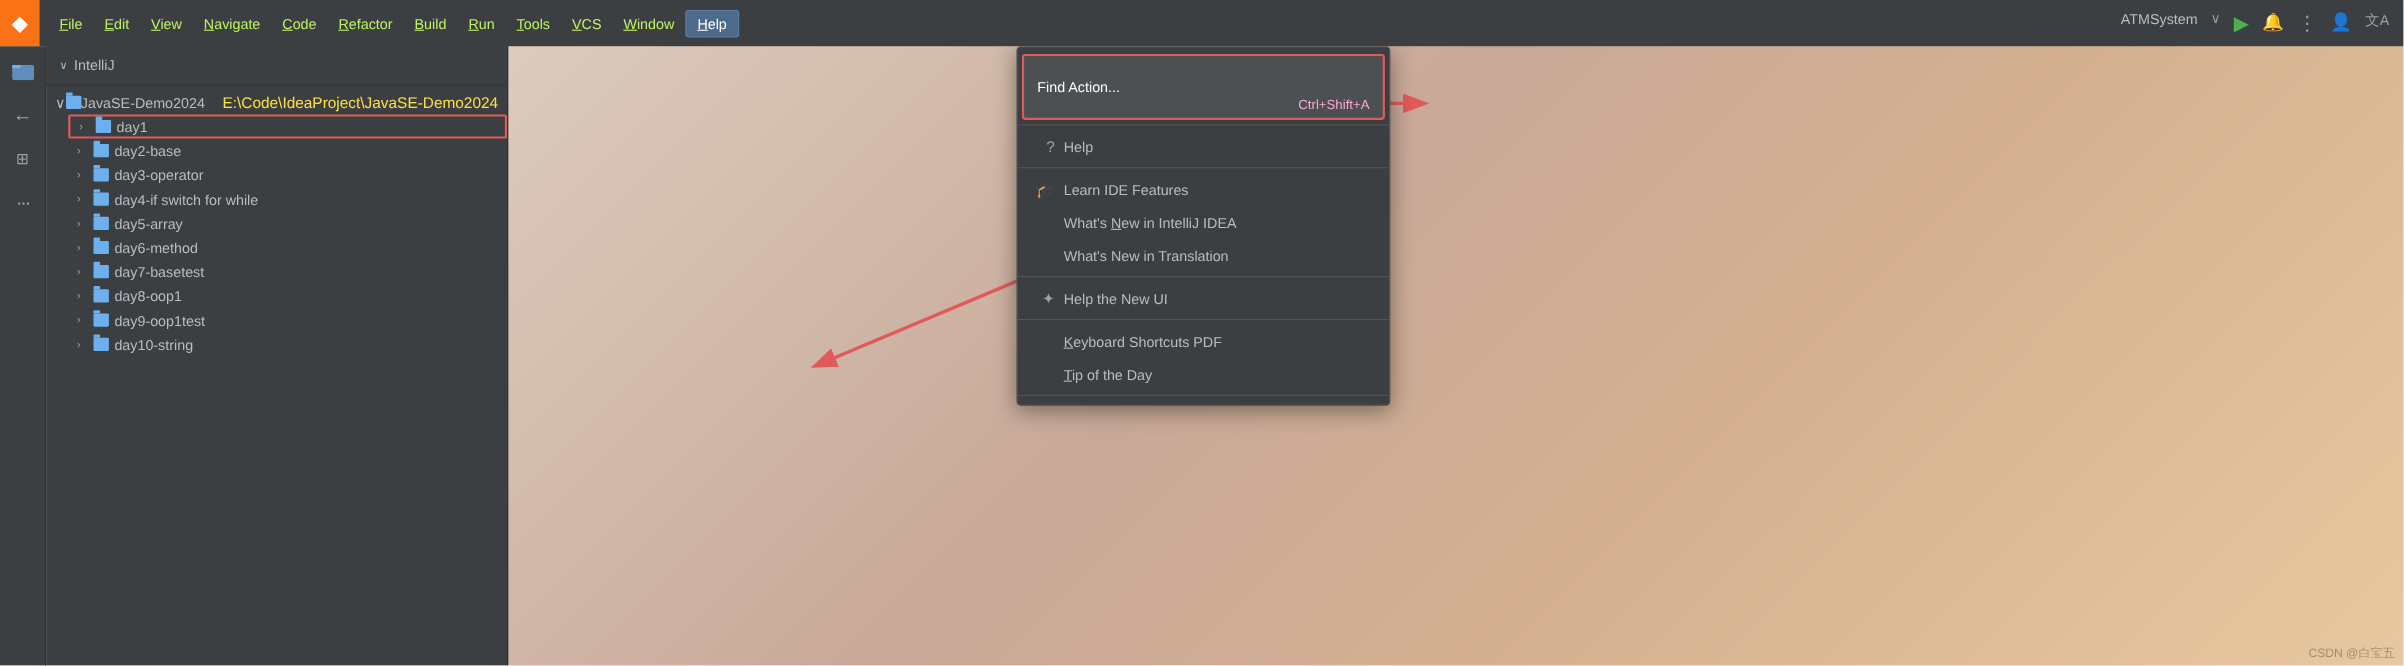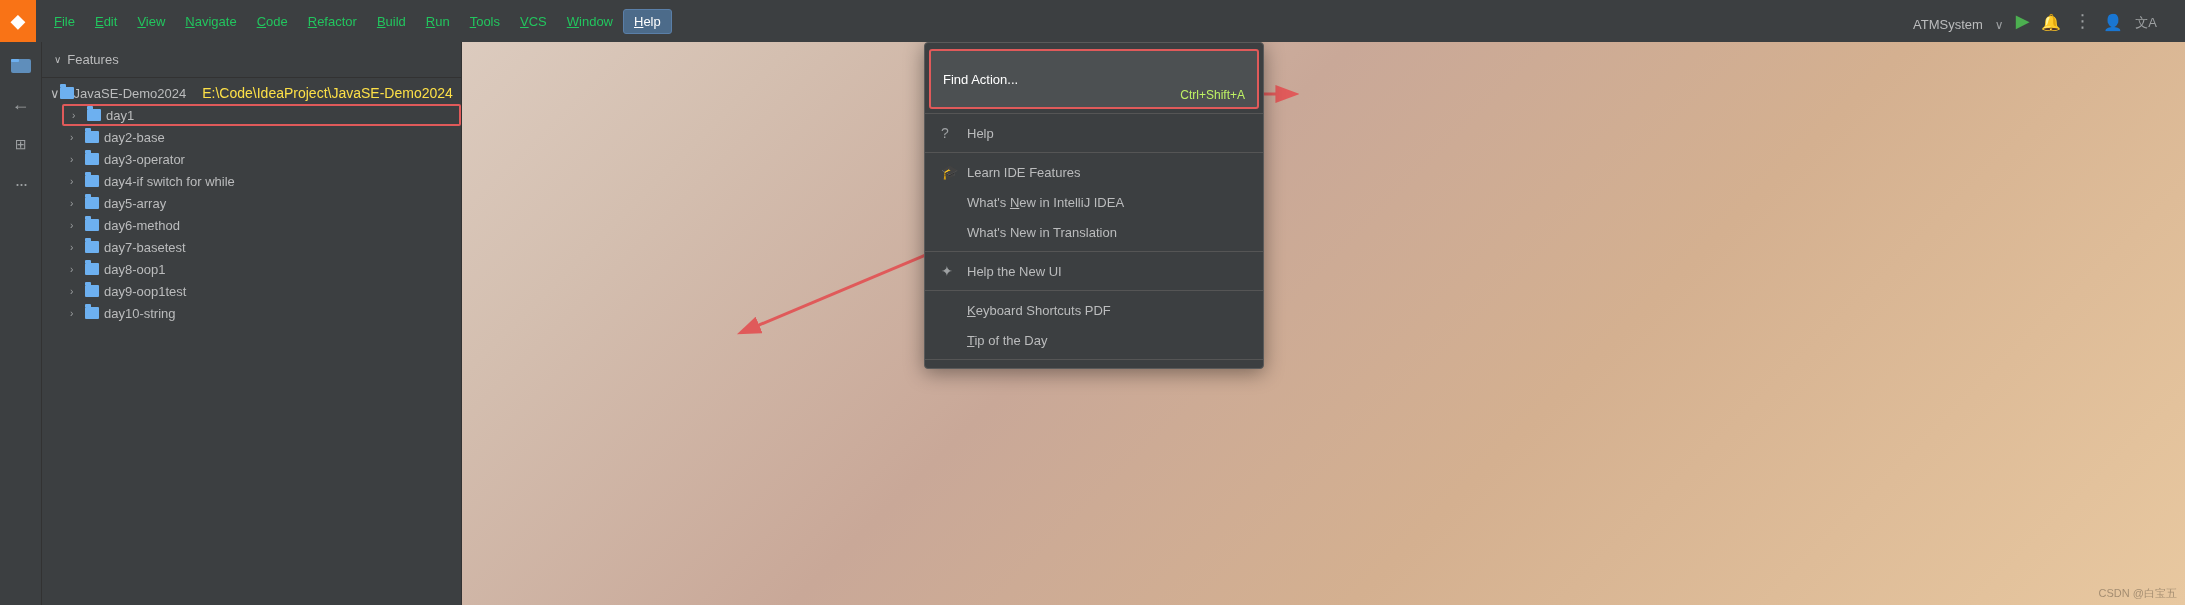--- a/index.html
+++ b/index.html
@@ -43,44 +43,44 @@
     }
 
     .menu-bar {
       display: flex;
       align-items: center;
       flex: 1;
       padding: 0 8px;
     }
 
     .menu-item {
-      color: #22c55e;
+      color: #bef264;
       padding: 4px 10px;
       cursor: pointer;
       font-size: 13px;
       border-radius: 3px;
       text-decoration: none;
       position: relative;
     }
 
     .menu-item.active {
       background: #4c6b8a;
       color: #fff;
       border: 1px solid #5a7fa8;
     }
 
     .menu-item .underline {
       text-decoration: underline;
     }
 
     .title-bar-right {
       display: flex;
-      align-items: flex-end;
+      align-items: flex-start;
       gap: 12px;
-      padding-right: 28px;
+      padding-right: 13px;
       color: #bbbcbd;
     }
 
     .title-bar-project {
       color: #bbbcbd;
       font-size: 13px;
     }
 
     
     .main-area {
@@ -217,20 +217,21 @@
     }
 
     .dropdown-item {
       display: flex;
       align-items: center;
       padding: 6px 16px;
       color: #bbbcbd;
       cursor: pointer;
       font-size: 13px;
       min-height: 30px;
+      text-align: right;
     }
 
     .dropdown-item.find-action {
       background: #4c5052;
       border: 2px solid #e05a5a;
       color: #fff;
       font-weight: 500;
       margin: 2px 4px;
       border-radius: 3px;
       padding: 5px 12px;
@@ -331,21 +332,21 @@
       </svg>
     </div>
     <div class="sidebar-icon" style="font-size:18px; color:#9da0a2;">←</div>
     <div class="sidebar-icon" style="font-size:14px;">⊞</div>
     <div class="sidebar-icon" style="font-size:18px; letter-spacing:-2px;">···</div>
   </div>
 
   <div class="project-panel">
     <div class="project-header">
       <span class="chevron">∨</span>
-      <span>Features</span>
+      <span>IntelliJ</span>
     </div>
     <div class="project-tree">
 
       <div class="tree-root">
         <span class="toggle">∨</span>
         <span class="folder-icon">
           <div class="folder-icon-img"></div>
         </span>
         <span>JavaSE-Demo2024</span>
         <span class="root-path">E:\Code\IdeaProject\JavaSE-Demo2024</span>
@@ -432,21 +433,21 @@
       </div>
     </div>
   </div>
 
   <div class="content-area">
 
     <div class="dropdown-menu">
 
       <div class="dropdown-item find-action">
         <span>Find Action...</span>
-        <span style="color:#bef264; font-size:12px;margin-top:32px;">Ctrl+Shift+A</span>
+        <span style="color:#f9a8d4; font-size:12px;margin-top:32px;">Ctrl+Shift+A</span>
       </div>
 
       <div class="dropdown-separator"></div>
 
       <div class="dropdown-item">
         <span class="item-icon">?</span>
         <span>Help</span>
       </div>
 
       <div class="dropdown-separator"></div>

